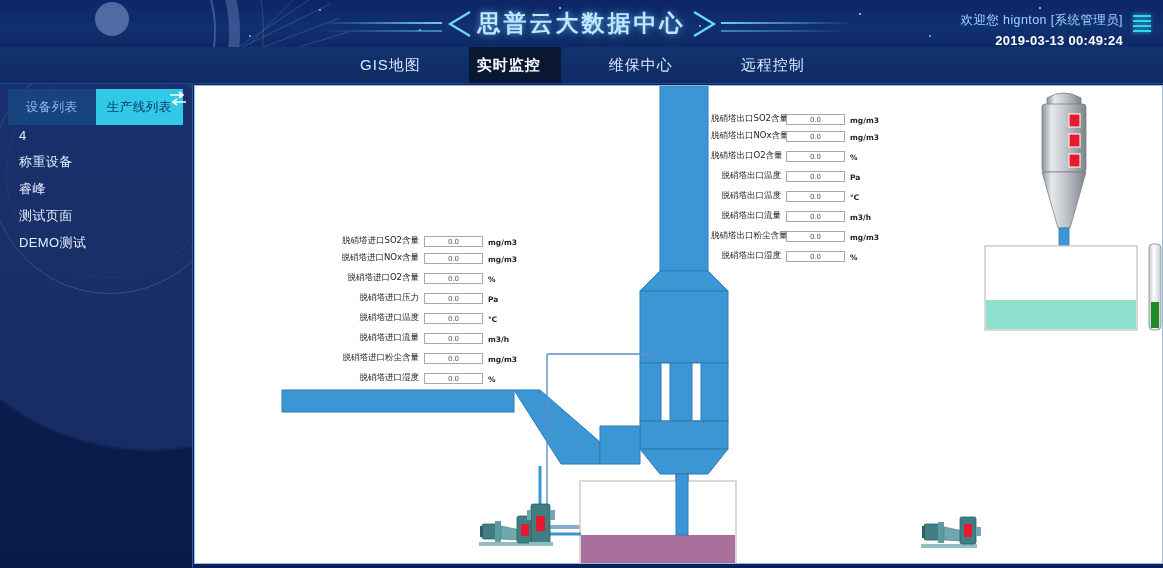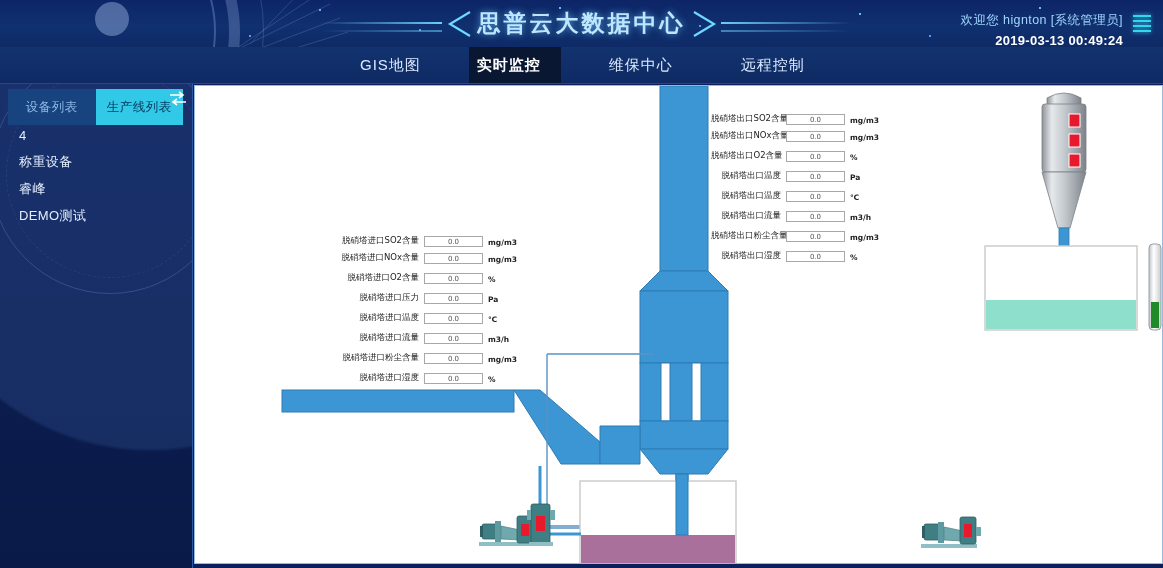--- a/index.html
+++ b/index.html
@@ -201,20 +201,21 @@
       <svg width="20" height="17" viewBox="0 0 20 17">
         <path d="M2,5 H15 M11,2 L15,5 L11,8" stroke="#ffffff" stroke-width="1.6" fill="none"></path>
         <path d="M18,12 H5 M9,9 L5,12 L9,15" stroke="#ffffff" stroke-width="1.6" fill="none"></path>
       </svg>
     </div>
 
     <div id="tree-list">
       <div class="tree-item">4</div>
       <div class="tree-item">称重设备</div>
       <div class="tree-item">睿峰</div>
+      <div class="tree-item">测试页面</div>
       <div class="tree-item">DEMO测试</div>
     </div>
   </div>
 
   <div id="canvas">
 
     <svg class="diagram" viewBox="0 0 969 479">
 
       <rect x="465" y="0" width="48" height="185" fill="#3d96d4" stroke="#2d7cb5" stroke-width="1"></rect>
 

